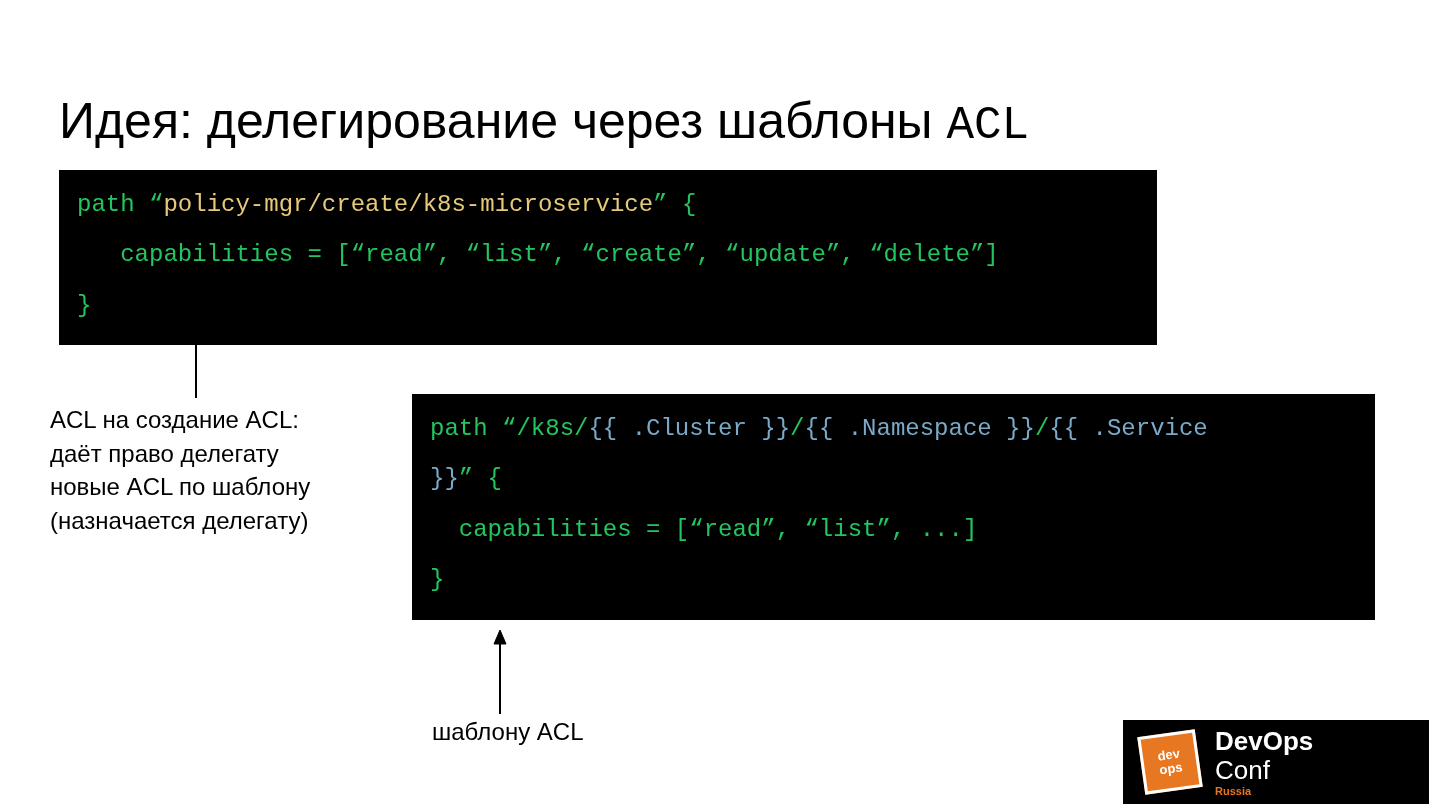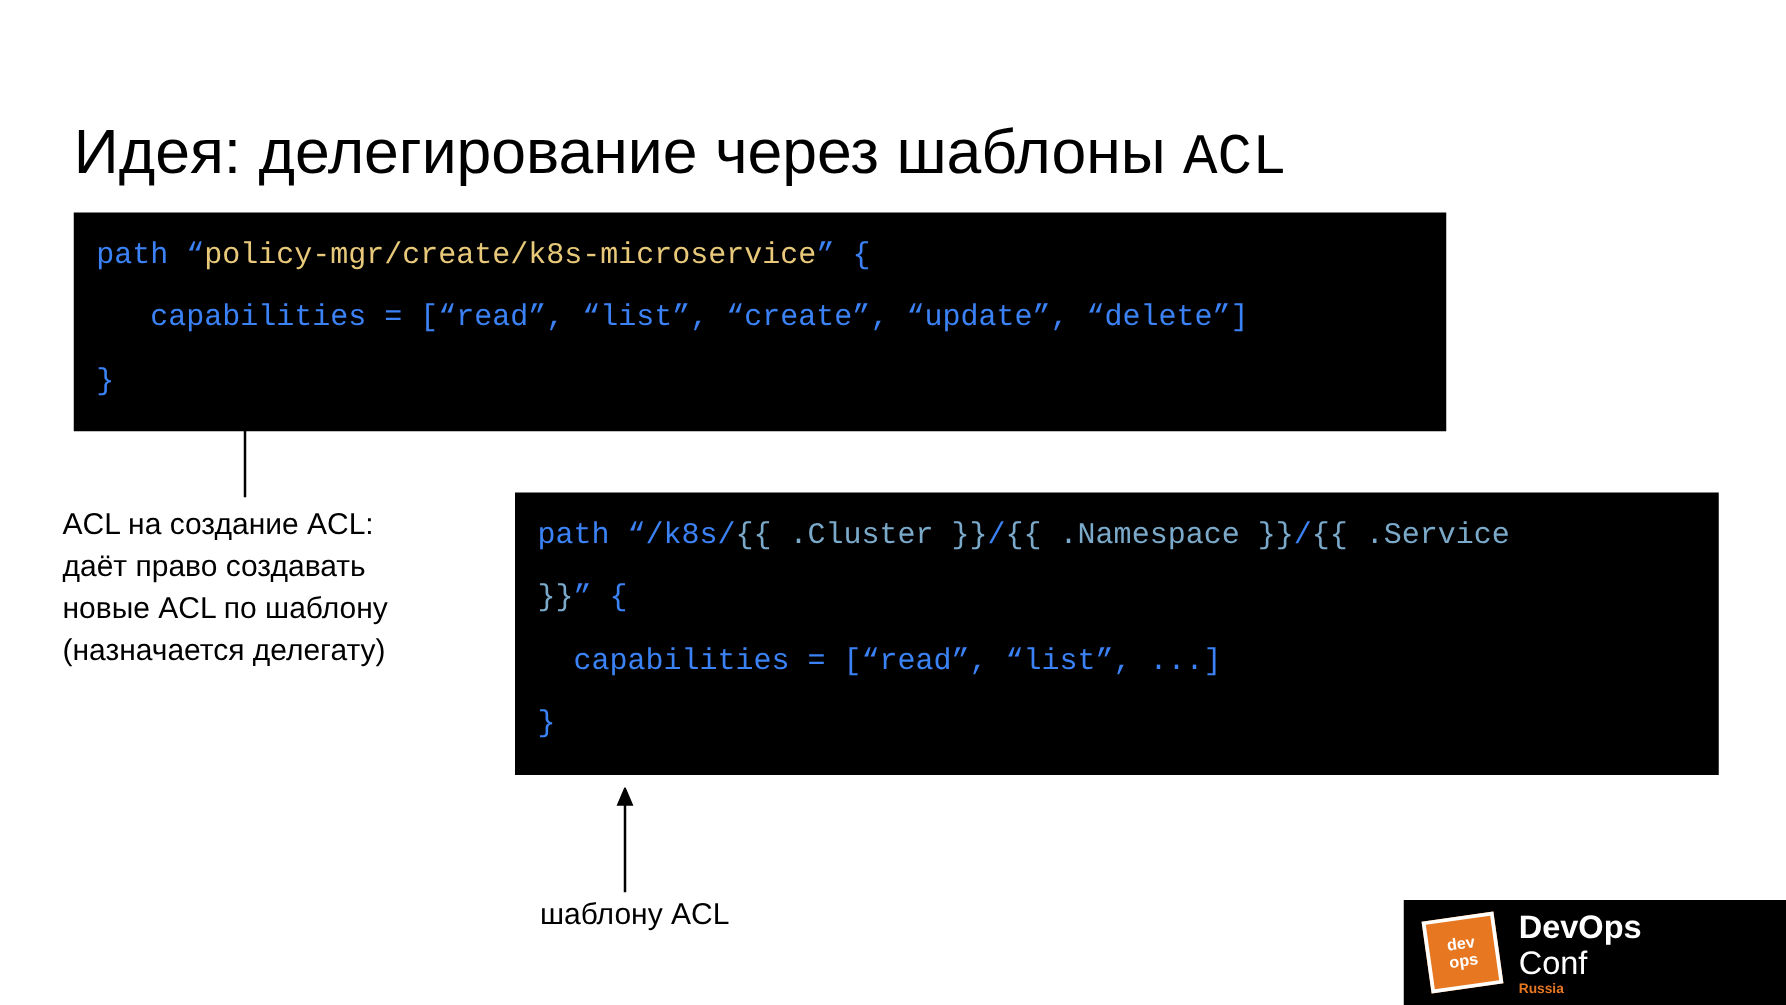--- a/index.html
+++ b/index.html
@@ -11,21 +11,21 @@
     font-size: 50px; font-weight: 400; letter-spacing: 0px;
   }
   .title .mono { font-family: "Courier New", monospace; font-size: 46px; }
 
   .code-block {
     background: #000; color: #d8d3c9;
     font-family: "Courier New", monospace; font-size: 24px;
     line-height: 2.1; padding: 10px 18px 14px 18px;
     white-space: pre;
   }
-  .code-block .kw   { color: #3b82f6; } 
+  .code-block .kw   { color: #22c55e; } 
   .code-block .str  { color: #e8c97a; } 
   .code-block .tmpl { color: #7aa9c9; }
 
   .block1 { position: absolute; left: 59px; top: 170px; width: 1098px; }
   .block2 { position: absolute; left: 412px; top: 394px; width: 963px; }
 
   .annotation-left {
     position: absolute; left: 50px; top: 403px; width: 320px;
     font-size: 24px; line-height: 1.4; color: #000;
   }
@@ -66,21 +66,21 @@
 <span class="kw">   capabilities = [“read”, “list”, “create”, “update”, “delete”]</span>
 <span class="kw">}</span></div>
 
   <svg class="arrow" style="left:186px; top:320px;" width="20" height="78">
     <line x1="10" y1="8" x2="10" y2="78" stroke-width="2"></line>
     <polygon points="10,0 4,14 16,14"></polygon>
   </svg>
 
   <div class="annotation-left">
     <div>ACL на создание ACL:</div>
-    <div>даёт право создавать</div>
+    <div>даёт право делегату</div>
     <div>новые ACL по шаблону</div>
     <div>(назначается делегату)</div>
   </div>
 
   <div class="code-block block2"><span class="kw">path </span><span class="kw">“</span><span class="kw">/k8s/</span><span class="tmpl">{{ .Cluster }}</span><span class="kw">/</span><span class="tmpl">{{ .Namespace }}</span><span class="kw">/</span><span class="tmpl">{{ .Service
 }}</span><span class="kw">”</span><span class="kw"> {</span>
 <span class="kw">  capabilities = [“read”, “list”, ...]</span>
 <span class="kw">}</span></div>
 
   <svg class="arrow" style="left:490px; top:630px;" width="20" height="84">

